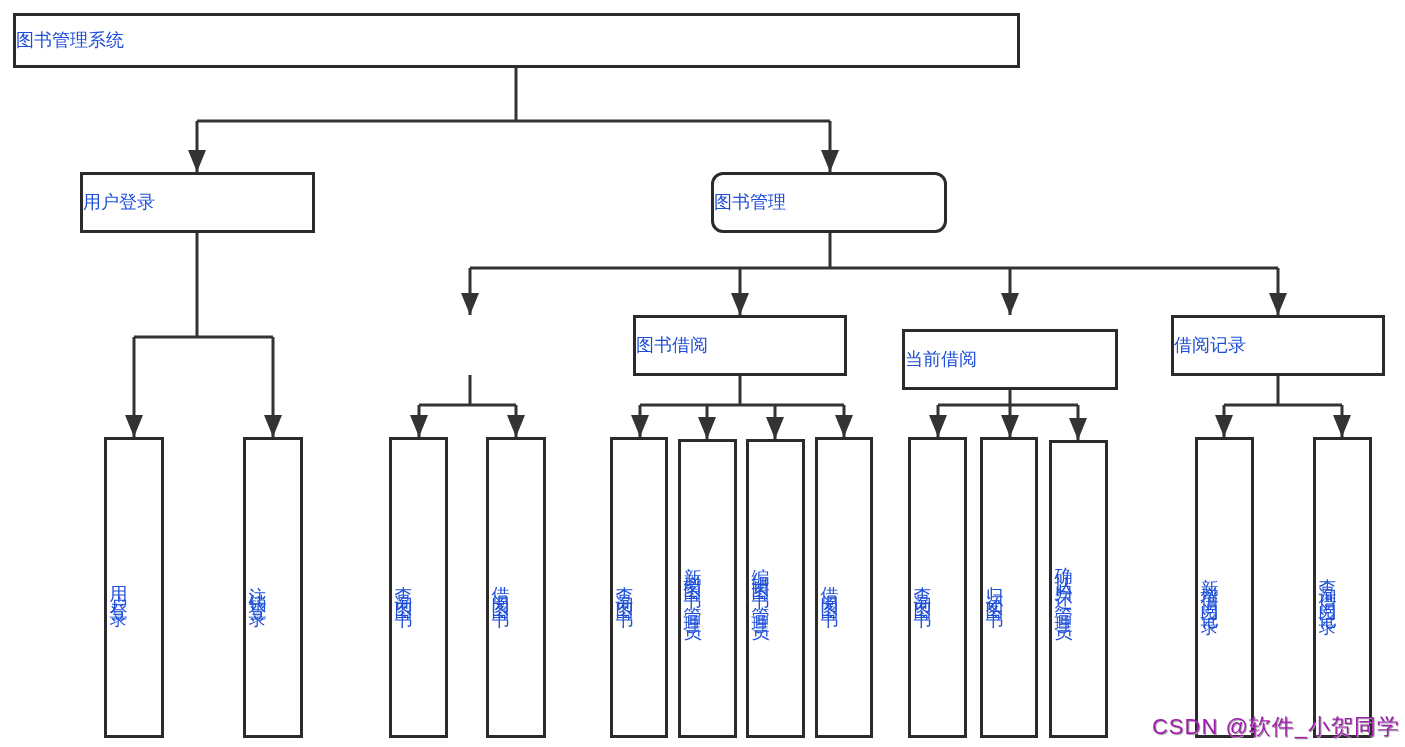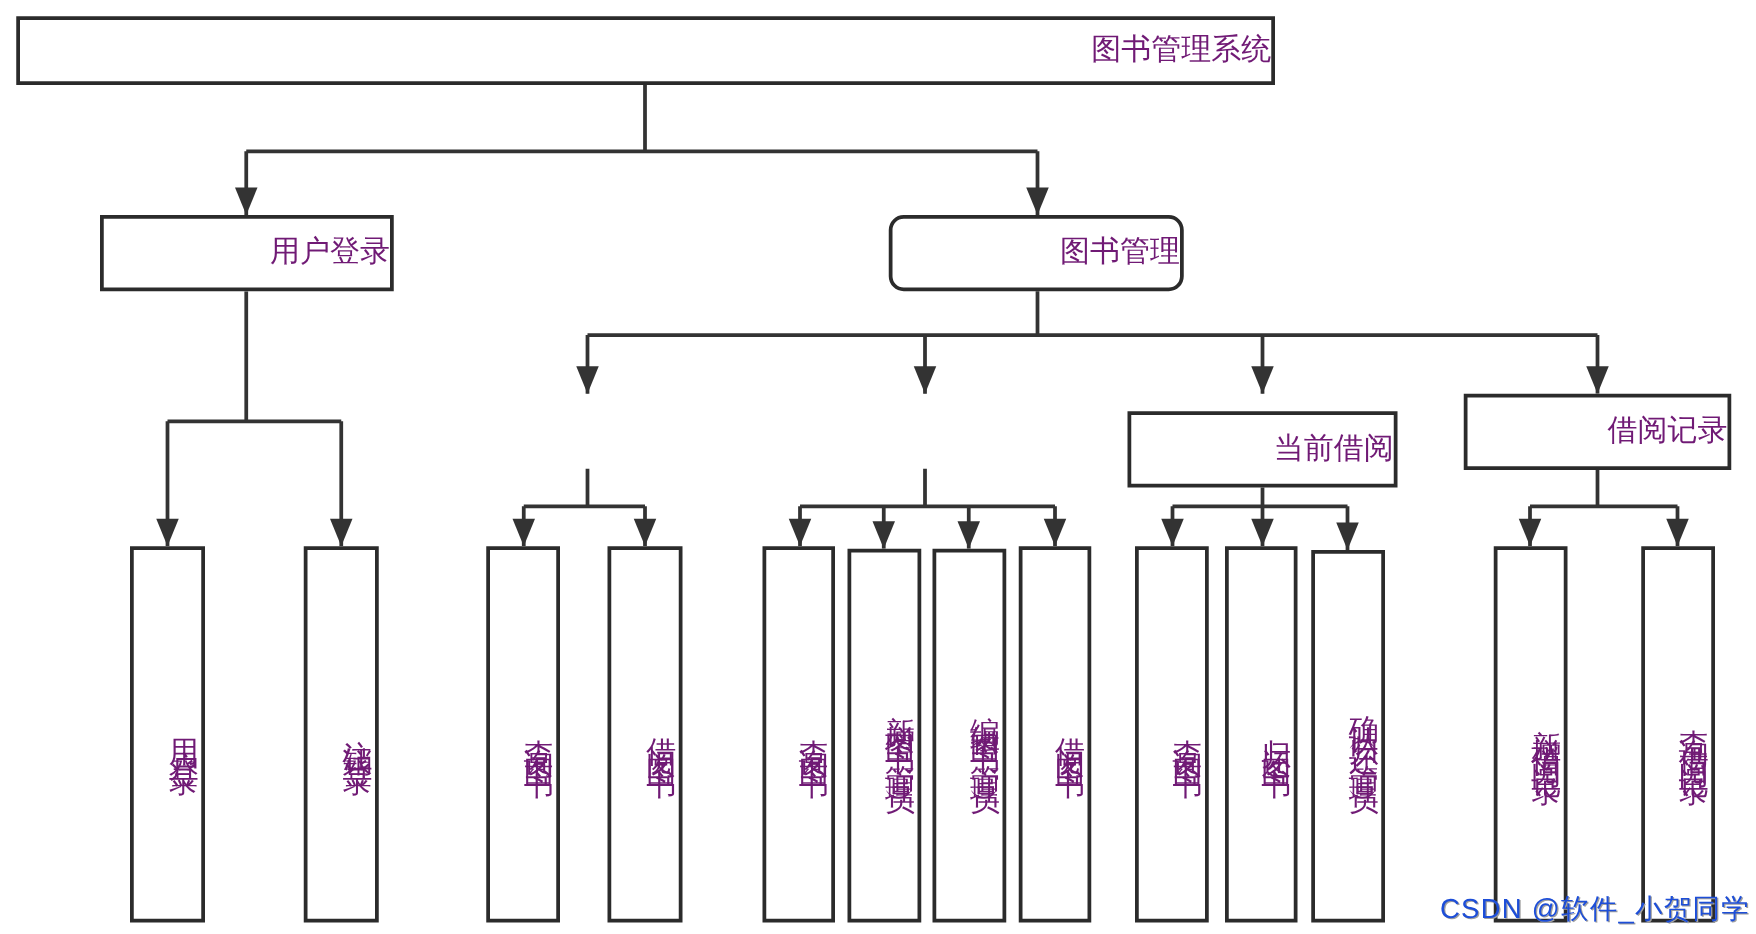--- a/index.html
+++ b/index.html
@@ -22,41 +22,41 @@
     width: 1405px;
     height: 747px;
   }
   .box {
     position: absolute;
     box-sizing: border-box;
     background: #ffffff;
     border: 3px solid #2b2b2b;
     display: flex;
     align-items: center;
-    justify-content: flex-end;
-    color: #701a75;
-    font-size: 24px;
+    justify-content: flex-start;
+    color: #1d4ed8;
+    font-size: 18px;
     line-height: 1.2;
     white-space: nowrap;
     z-index: 2;
   }
   .box .vlabel {
     display: block;
     writing-mode: vertical-rl;
     text-orientation: mixed;
     letter-spacing: 8px;
     line-height: 1.25;
   }
   .watermark {
     position: absolute;
     right: 5px;
     bottom: 5px;
     font-size: 22px;
     letter-spacing: 1px;
-    color: #1d4ed8;
+    color: #a21caf;
     text-shadow: 1px 1px 0 #9f9f9f;
     z-index: 10;
     pointer-events: none;
   }
 </style>
 </head>
 <body>
 
 <div class="canvas">
 
@@ -104,20 +104,23 @@
     <span>图书管理系统</span>
   </div>
 
   <div class="box" style="left:80px; top:172px; width:235px; height:61px;">
     <span>用户登录</span>
   </div>
   <div class="box" style="left:711px; top:172px; width:236px; height:61px;border-radius:12px;">
     <span>图书管理</span>
   </div>
 
+  <div class="box" style="left:633px; top:315px; width:214px; height:61px;">
+    <span>图书借阅</span>
+  </div>
   <div class="box" style="left:902px; top:329px; width:216px; height:61px;">
     <span>当前借阅</span>
   </div>
   <div class="box" style="left:1171px; top:315px; width:214px; height:61px;">
     <span>借阅记录</span>
   </div>
 
   <div class="box" style="left:104px; top:437px; width:60px; height:301px;">
     <span class="vlabel">用户登录</span>
   </div>

